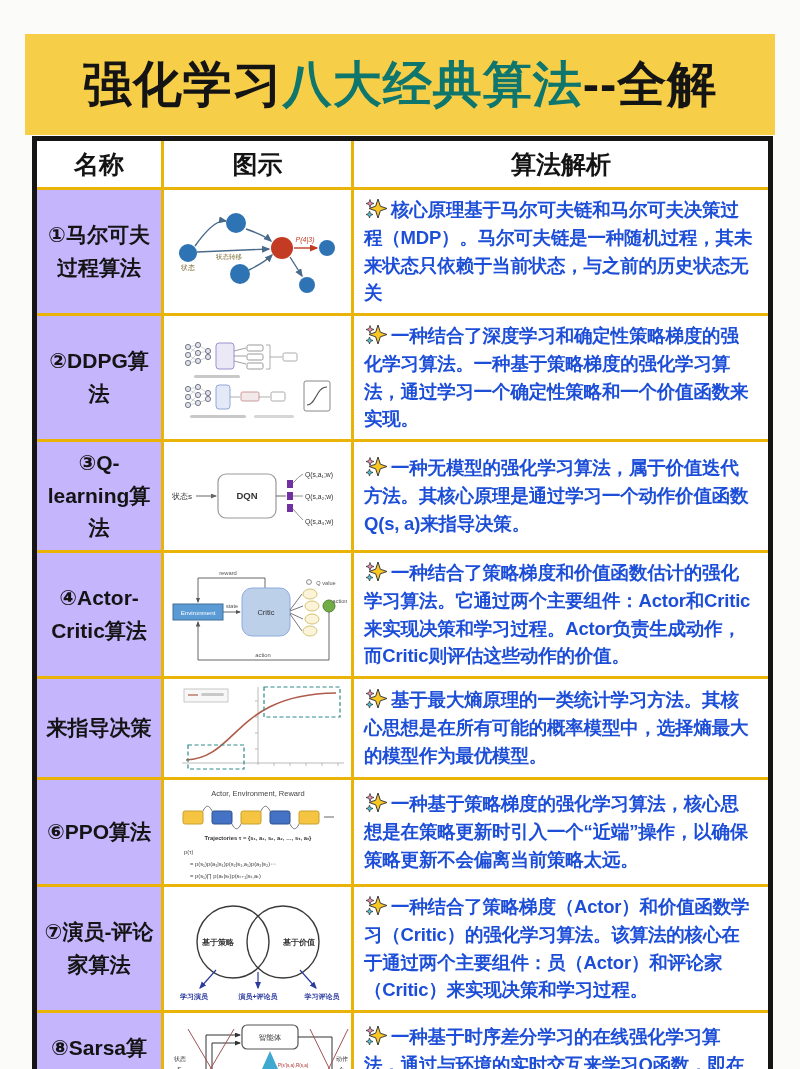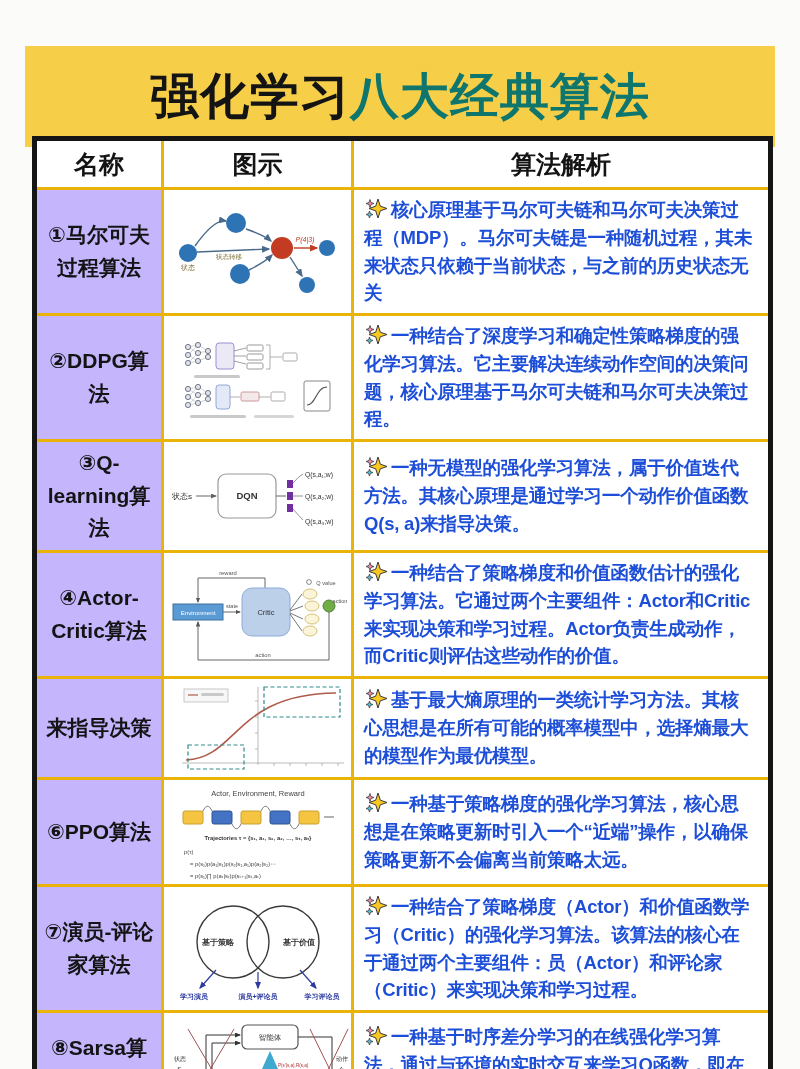--- a/index.html
+++ b/index.html
@@ -2,21 +2,21 @@
 <html><head>
 <meta charset="utf-8">
 <style>
   html,body{margin:0;padding:0;}
   body{
     width:800px;height:1069px;background:#fbfbf9;position:relative;
     font-family:"Liberation Sans","DejaVu Sans",sans-serif;
     -webkit-font-smoothing:antialiased;
   }
   .title-bar{
-    position:absolute;left:25px;top:46px;width:750px;height:101px;
+    position:absolute;left:25px;top:34px;width:750px;height:101px;
     display:flex;align-items:center;justify-content:center;
     font-size:49px;font-weight:900;letter-spacing:1px;color:#141414;white-space:nowrap;
   }
   .algo-table{
     position:absolute;left:32px;top:136px;width:736px;
     border-collapse:collapse;table-layout:fixed;background:#fff;
   }
   .algo-table td,.algo-table th{border:3px solid #eab308;overflow:hidden;}
   .algo-table{border:5px solid #151515;}
   th.hdr{font-size:25px;font-weight:800;color:#141414;padding:6px 2px;text-align:center;background:#fff;}
@@ -32,20 +32,21 @@
   }
   .spark{vertical-align:-5px;margin-right:3px;}
   text{font-family:"Liberation Sans","DejaVu Sans",sans-serif;}
 </style>
 </head>
 <body>
 
 <div class="title-bar" style="background:#F7CE48;">
   <span>强化学习</span>
     <span style="color:#0f766e;">八大经典算法</span>
+    <span>--全解</span>
 </div>
 
 <table class="algo-table">
   <colgroup>
       <col style="width:128px">
       <col style="width:190px">
       <col style="width:418px">
     </colgroup>
 
   <tbody>
@@ -157,21 +158,21 @@
         <path d="M141 72 C150 72 150 54 161 54" fill="none" stroke="#555" stroke-width="1.2"></path>
         <rect x="24" y="82" width="56" height="3" rx="1.5" fill="#c9c9c9"></rect>
         <rect x="88" y="82" width="40" height="3" rx="1.5" fill="#d6d6d6"></rect>
       </svg>
     </td>
     <td class="analysis-cell">
       <svg class="spark" width="24" height="24" viewBox="0 0 24 24">
             <path d="M14 2 L16.3 9.2 L23 11.5 L16.3 13.8 L14 21 L11.7 13.8 L5 11.5 L11.7 9.2 Z" fill="#F9C823" stroke="#3a3a3a" stroke-width="1"></path>
             <path d="M6 2.5 L7 5.5 L10 6.5 L7 7.5 L6 10.5 L5 7.5 L2 6.5 L5 5.5 Z" fill="#F48FB1" stroke="#3a3a3a" stroke-width="0.8"></path>
             <path d="M5.5 14 L6.4 16.6 L9 17.5 L6.4 18.4 L5.5 21 L4.6 18.4 L2 17.5 L4.6 16.6 Z" fill="#4DD0E1" stroke="#3a3a3a" stroke-width="0.8"></path>
-          </svg><span>一种结合了深度学习和确定性策略梯度的强化学习算法。它主要解决连续动作空间的决策问题，核心原理基于马尔可夫链和马尔可夫决策过程。</span>
+          </svg><span>一种结合了深度学习和确定性策略梯度的强化学习算法。一种基于策略梯度的强化学习算法，通过学习一个确定性策略和一个价值函数来实现。</span>
     </td>
   </tr>
 
   <tr style="height:111px;">
     <td class="name-cell">③Q-learning算法</td>
     <td class="diagram-cell">
       <svg width="184" height="104" viewBox="0 0 184 104">
         <defs>
               <marker id="aq" markerWidth="7" markerHeight="7" refX="5" refY="2.5" orient="auto">
                 <path d="M0 0 L6 2.5 L0 5 Z" fill="#666"></path>

